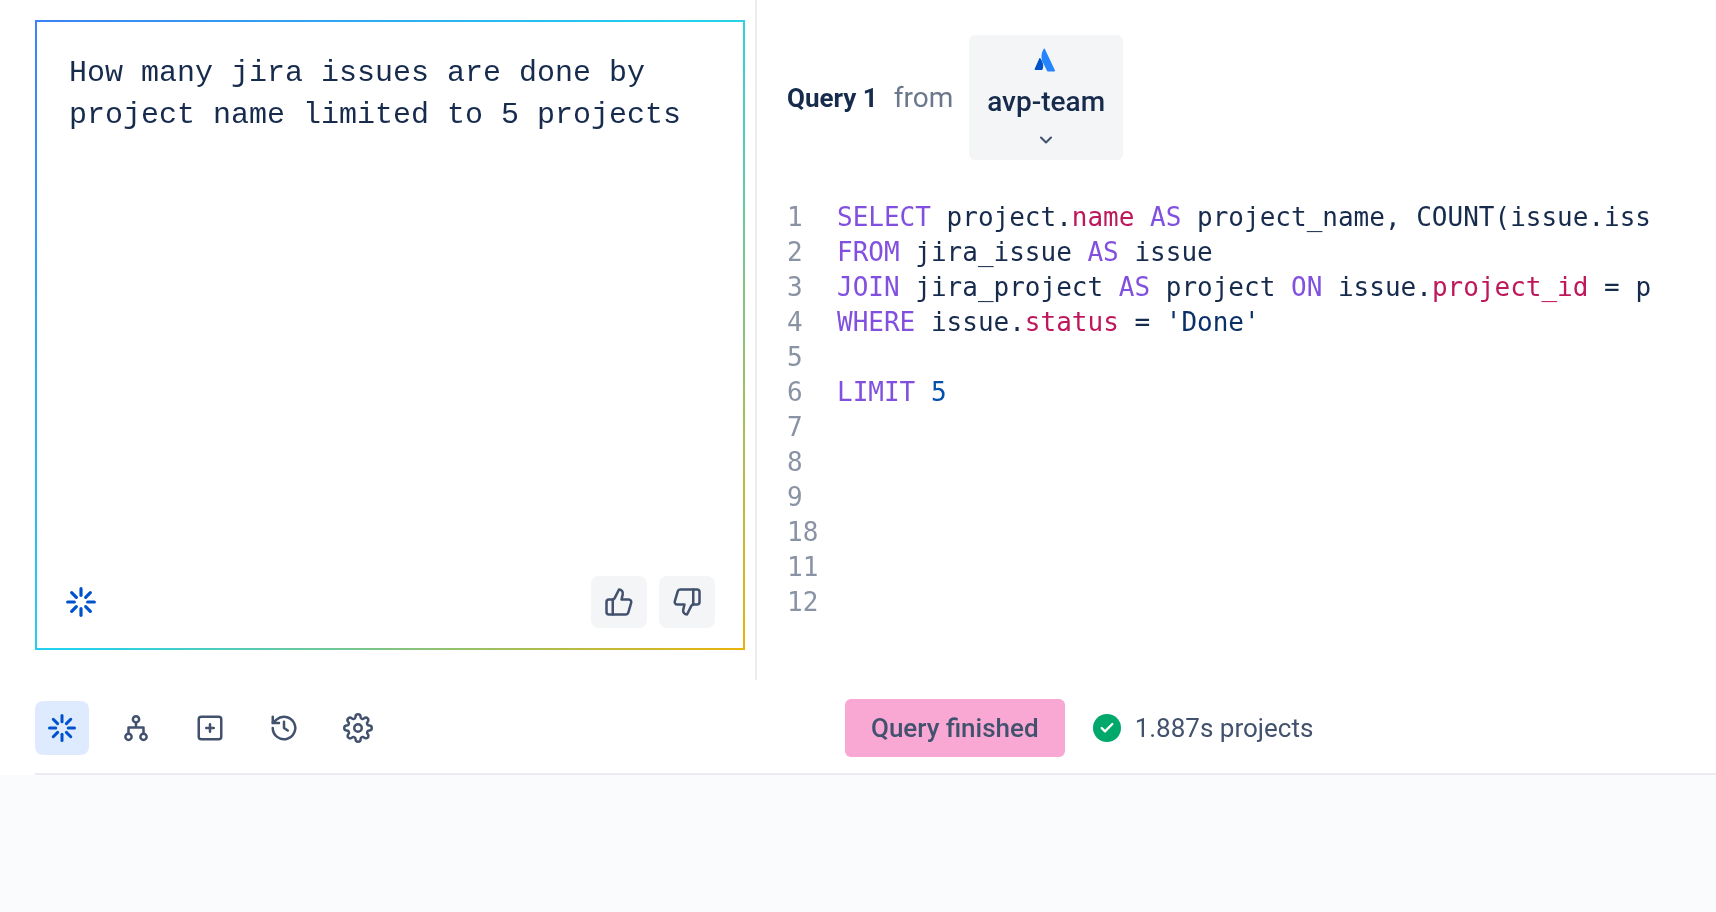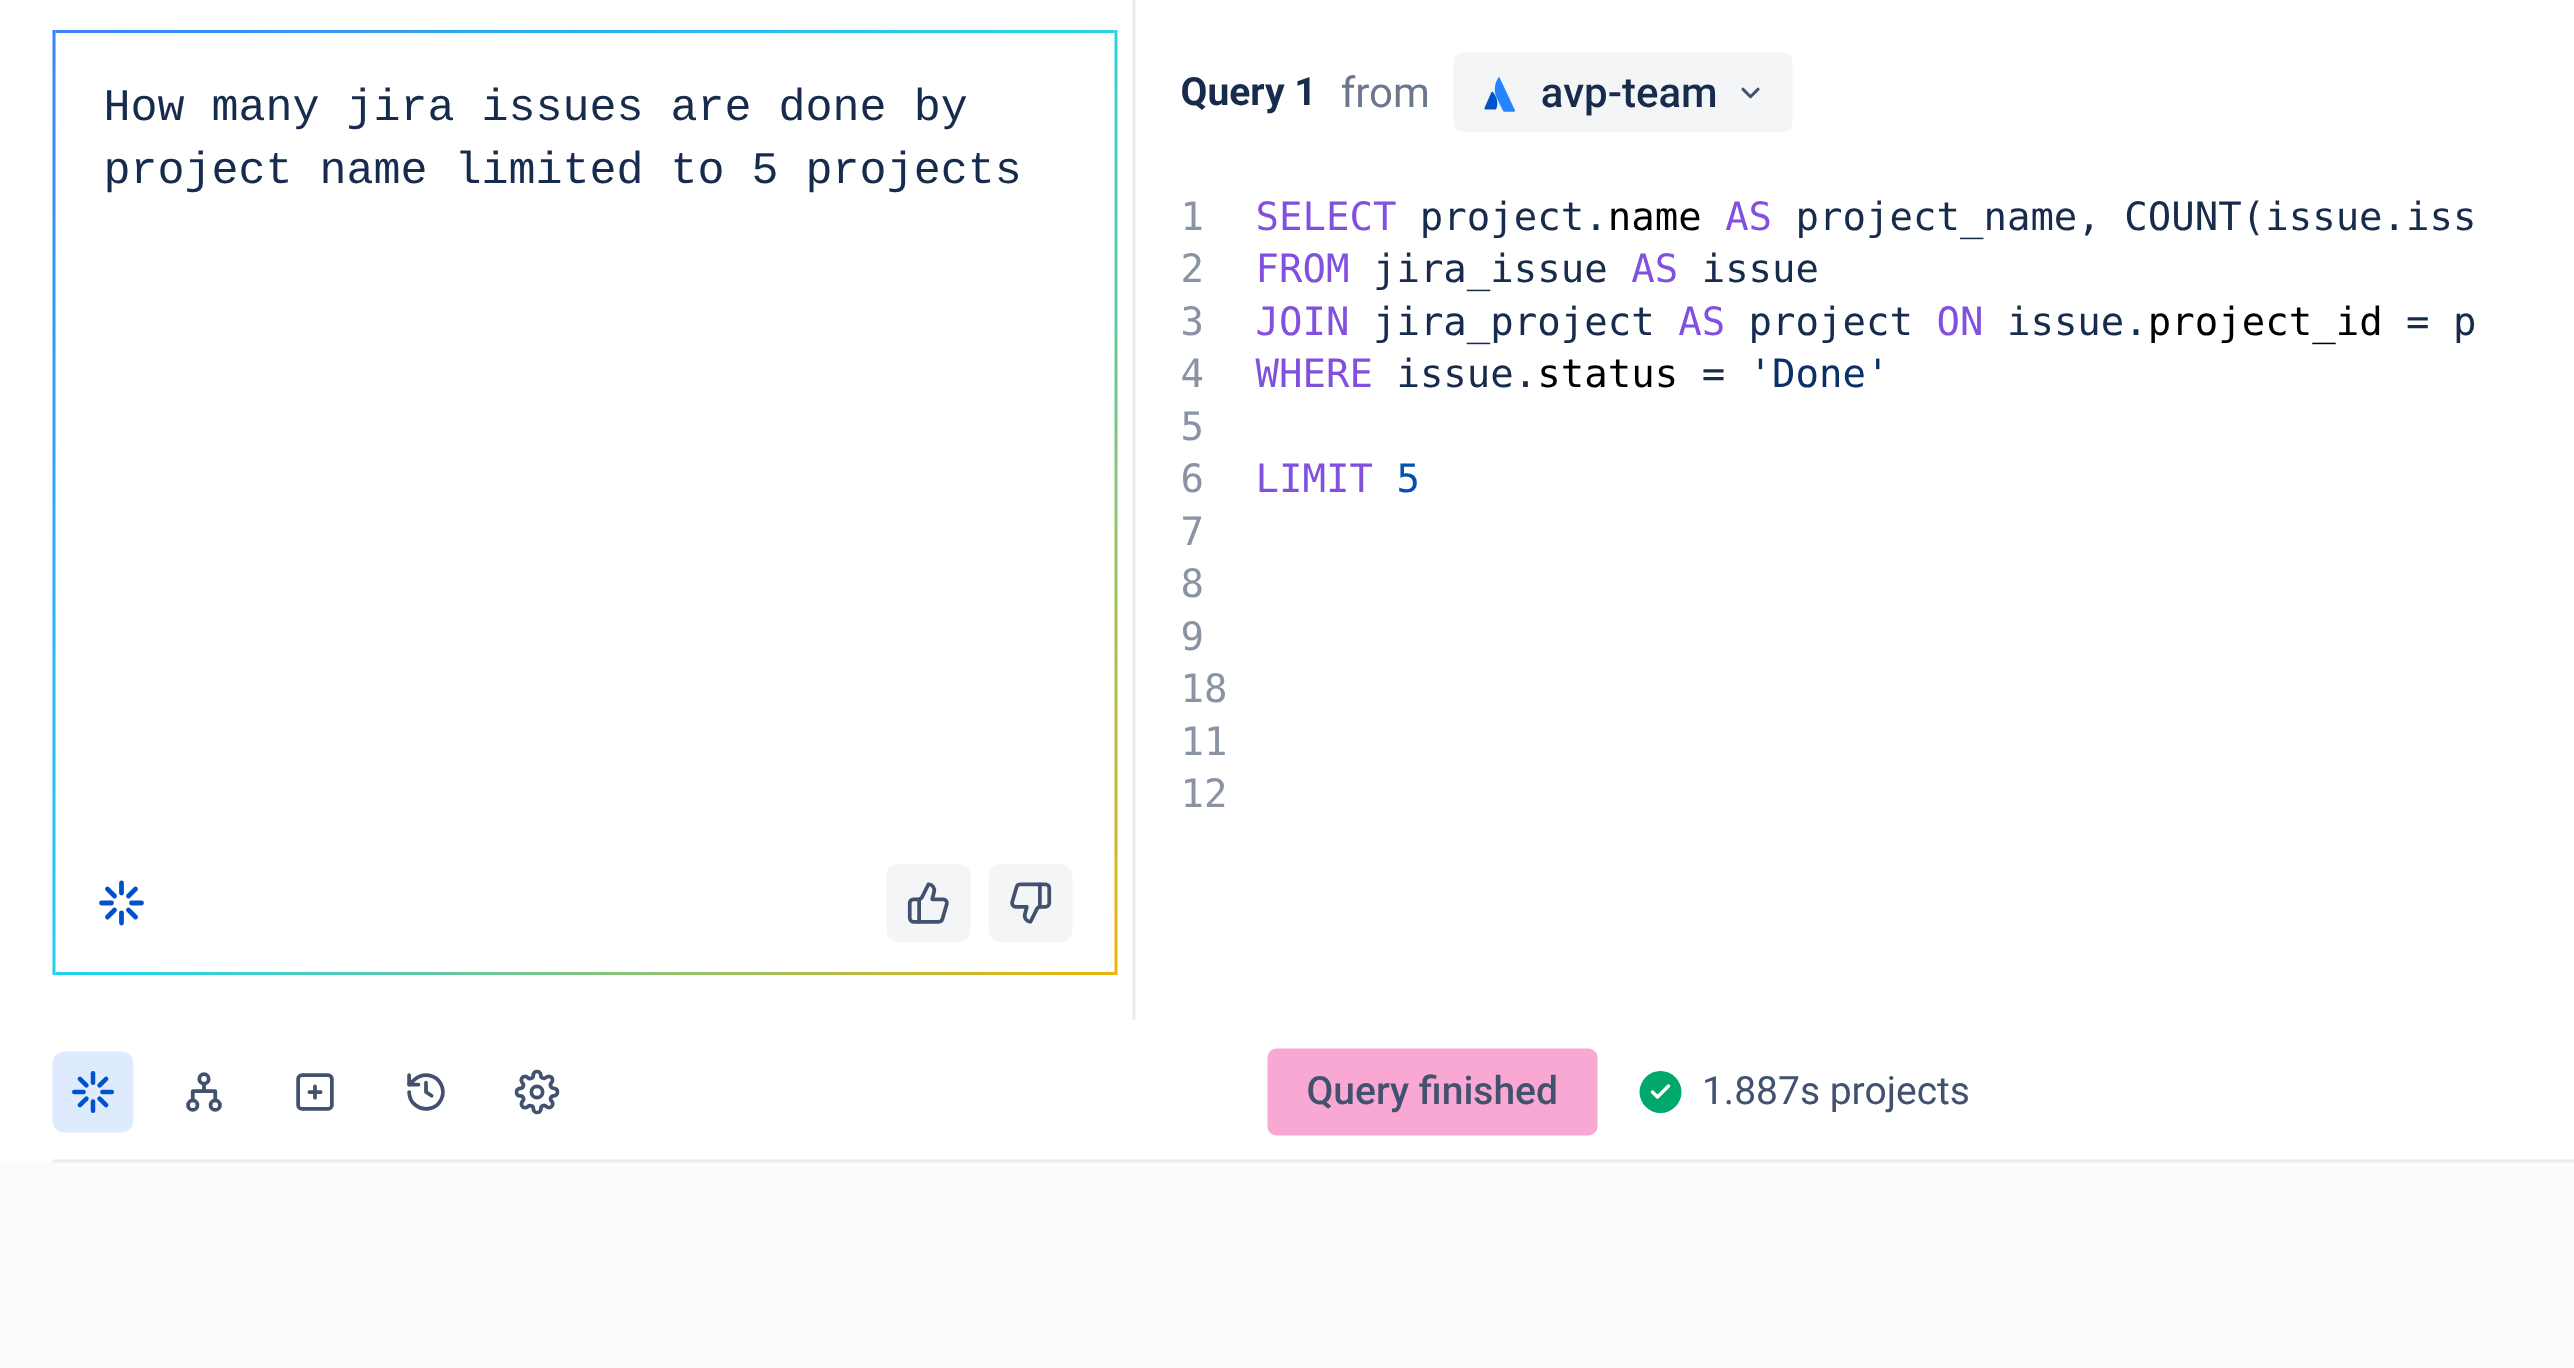--- a/index.html
+++ b/index.html
@@ -94,20 +94,21 @@
     font-weight: 400;
   }
   .source-chip {
     display: flex;
     align-items: center;
     gap: 12px;
     background: #f4f5f7;
     border-radius: 6px;
     padding: 10px 18px;
     cursor: pointer;
+    flex-direction: column;
   }
   .atlassian-logo {
     width: 28px;
     height: 28px;
   }
   .source-name {
     font-size: 28px;
     color: #172b4d;
     font-weight: 500;
   }
@@ -126,21 +127,21 @@
   .line-num {
     width: 50px;
     text-align: right;
     color: #8993a4;
     padding-right: 38px;
     user-select: none;
     flex-shrink: 0;
   }
   .code { color: #172b4d; }
   .kw { color: #8250df; }
-  .prop { color: #000000; }
+  .prop { color: #be185d; }
   .str { color: #0a3069; }
   .num { color: #0550ae; }
   .bottom-bar {
     display: flex;
     align-items: center;
     padding: 18px 35px;
     height: 95px;
     border-top: 1px solid transparent;
     position: relative;
     background:#fff;

